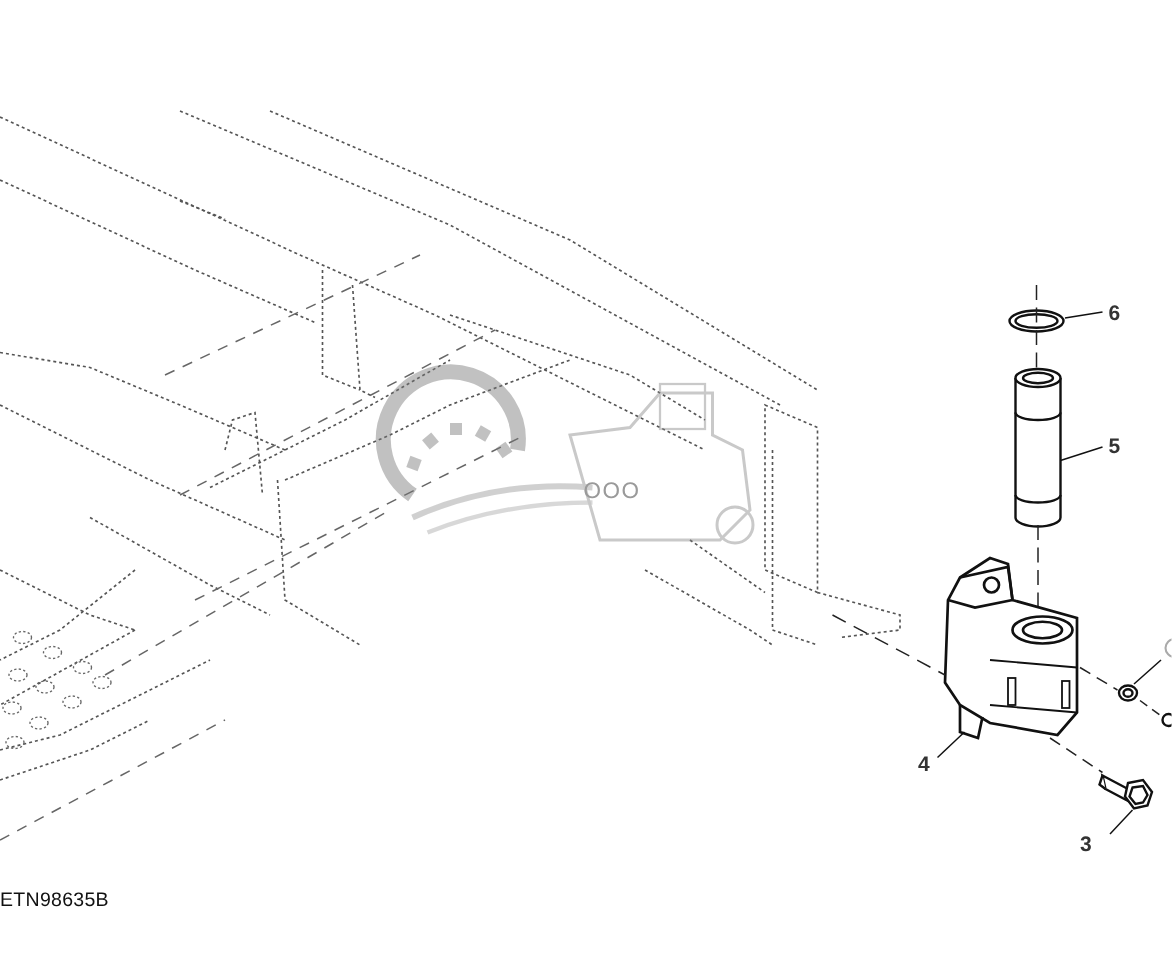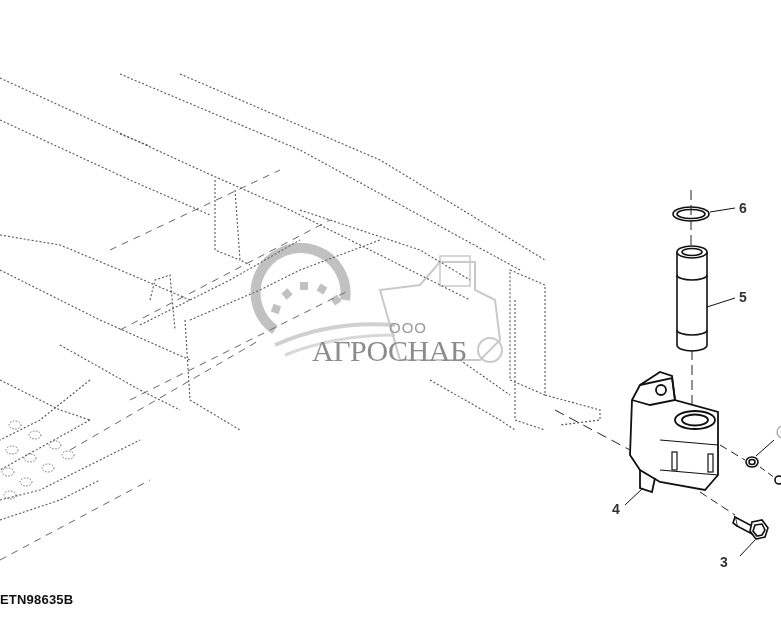--- a/index.html
+++ b/index.html
@@ -1,19 +1,19 @@
 <!DOCTYPE html>
 <html><head>
 <meta charset="utf-8">
 <style>
   html, body { margin:0; padding:0; background:#ffffff; }
   body { width:781px; height:641px; position:relative; overflow:hidden; font-family:"Liberation Sans", sans-serif; }
   #stage { position:absolute; left:0; top:0; width:781px; height:641px; }
   .callout-label { position:absolute; font-family:"Liberation Sans", sans-serif; font-weight:bold; font-size:14px; color:#333; }
-  .figure-id { position:absolute; left:0; top:592px; font-family:"Liberation Sans", sans-serif; font-weight:bold; font-size:13px; color:#111; letter-spacing:0.2px; }
+  .figure-id { position:absolute; left:0; top:592px; font-family:"Liberation Sans", sans-serif; font-weight:normal; font-size:13px; color:#111; letter-spacing:0.2px; }
   .wm-ooo { position:absolute; left:389px; top:319px; font-family:"Liberation Sans", sans-serif; font-size:15px; color:#9a9a9a; letter-spacing:1px;text-align:right; }
   .wm-name { position:absolute; left:312px; top:334px; font-family:"Liberation Serif", serif; font-size:30px; color:#8c8c8c; letter-spacing:-0.5px; }
 </style>
 </head>
 <body>
 
 <div id="stage">
   <svg width="781" height="641" viewBox="0 0 781 641" xmlns="http://www.w3.org/2000/svg">
 
     <g fill="none" stroke="#555" stroke-width="1.1" stroke-dasharray="2,2">
@@ -133,17 +133,16 @@
   </svg>
 
   
   <span class="callout-label" style="left:739px;top:200px;">6</span>
   <span class="callout-label" style="left:739px;top:289px;">5</span>
   <span class="callout-label" style="left:612px;top:501px;">4</span>
   <span class="callout-label" style="left:720px;top:554px;">3</span>
 
   
   <span class="wm-ooo">ООО</span>
-  <span class="wm-name">АГРОСНАБ</span>
 
   
   <span class="figure-id">ETN98635B</span>
 </div>
 
 </body></html>

